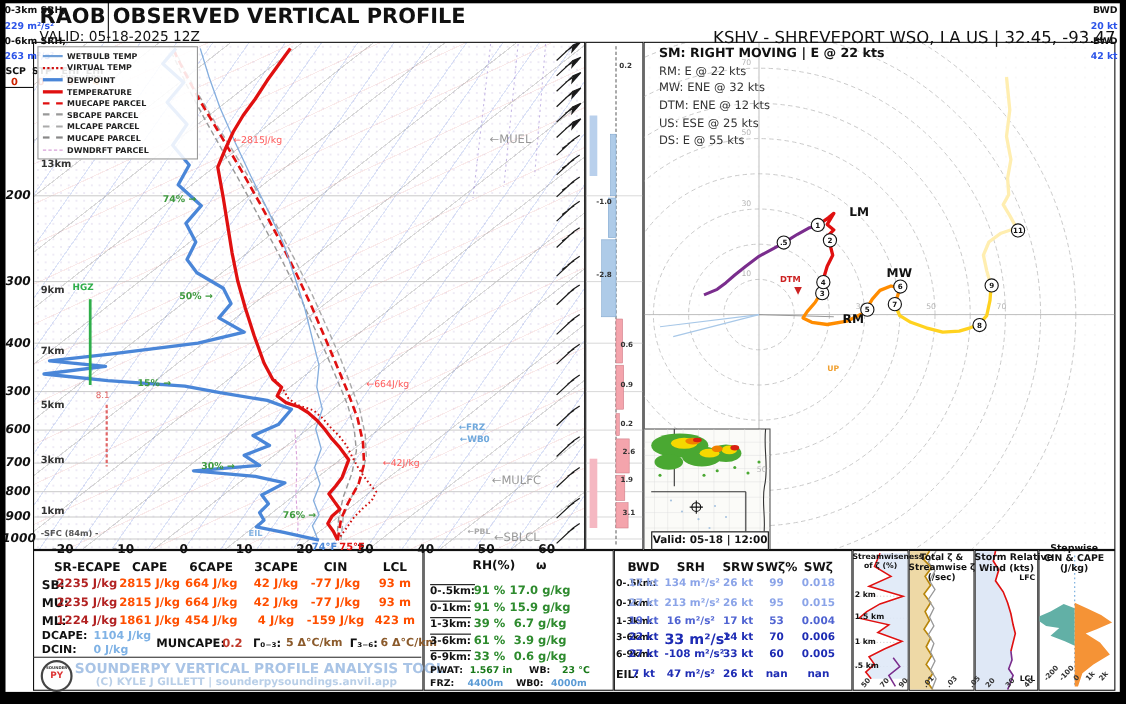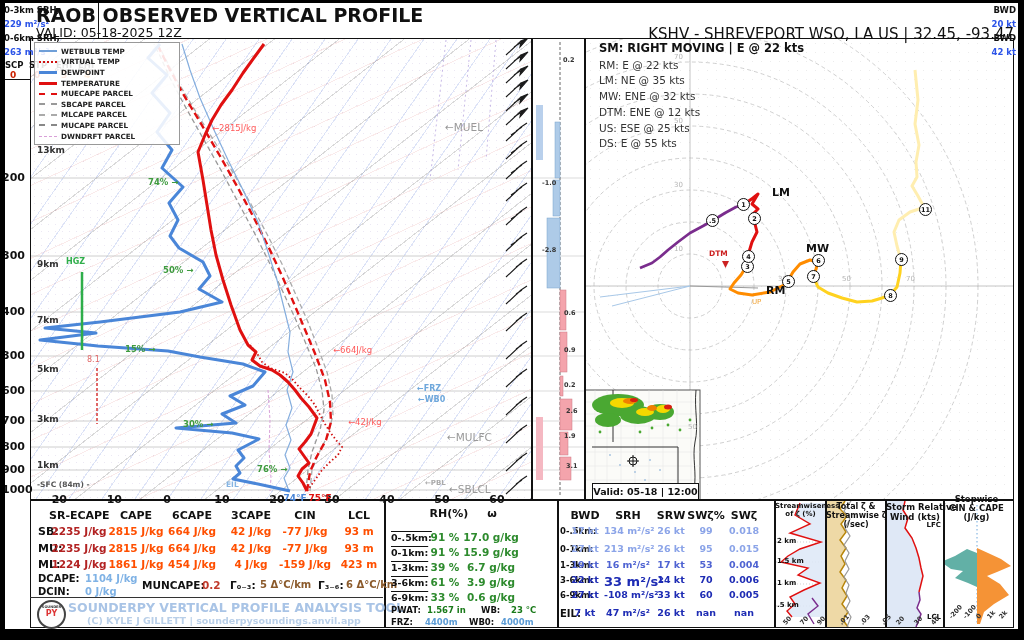--- a/index.html
+++ b/index.html
@@ -16,21 +16,21 @@
       repeating-linear-gradient(-55deg, rgba(100,130,220,.22) 0 1px, transparent 1px 27px),
       repeating-linear-gradient(-25deg, rgba(225,130,130,.16) 0 1px, transparent 1px 33px),
       radial-gradient(rgba(160,140,200,.20) .6px, transparent .8px);
     background-size:auto,auto,auto,7px 7px;}
   #hodo-bg{background-color:#fff;
     background-image:radial-gradient(rgba(170,170,170,.22) .5px, transparent .7px);
     background-size:9px 9px;}
   #gfx{position:absolute;left:0;top:0;z-index:1;}
   .txt{z-index:2;}
   
-  .pl{left:2px;width:26px;text-align:left;font-size:11px;font-weight:bold;color:#111;z-index:2;}
+  .pl{left:2px;width:26px;text-align:right;font-size:11px;font-weight:bold;color:#111;z-index:2;font-style:italic;}
   .hl{left:37px;font-size:9px;font-weight:bold;color:#333;z-index:2;}
   .tl{width:30px;text-align:center;font-size:11px;font-weight:bold;color:#111;z-index:2;top:494px;}
   .rhg{font-size:8.5px;font-weight:bold;color:#3f9b3f;z-index:2;}
   .ra{font-size:8.5px;color:#ff5a5a;z-index:2;}
   .ga{font-size:10.5px;font-weight:normal;color:#999;z-index:2;}
   .om{font-size:6.5px;font-weight:bold;color:#333;z-index:2;}
   .rl{font-size:7px;color:#b5b5b5;z-index:2;}
   
   #legend{position:absolute;left:34px;top:42px;width:136px;background:rgba(255,255,255,.88);
           border:1px solid #999;padding:3px 4px;z-index:2;}
@@ -420,21 +420,20 @@
   <span class="ab om" style="left:564px;top:310px">0.6</span>
   <span class="ab om" style="left:564px;top:347px">0.9</span>
   <span class="ab om" style="left:564px;top:382px">0.2</span>
   <span class="ab om" style="left:566px;top:408px">2.6</span>
   <span class="ab om" style="left:564px;top:433px">1.9</span>
   <span class="ab om" style="left:566px;top:463px">3.1</span>
 
   <div class="ab" id="motions">
     <div class="sm">SM: RIGHT MOVING | E @ 22 kts</div>
     <div class="mo">RM: E @ 22 kts</div>
-    <div class="mo">LM: NE @ 35 kts</div>
     <div class="mo">MW: ENE @ 32 kts</div>
     <div class="mo">DTM: ENE @ 12 kts</div>
     <div class="mo">US: ESE @ 25 kts</div>
     <div class="mo">DS: E @ 55 kts</div>
   </div>
 
   <span class="ab rl" style="left:674px;top:54px">70</span>
   <span class="ab rl" style="left:674px;top:118px">50</span>
   <span class="ab rl" style="left:674px;top:182px">30</span>
   <span class="ab rl" style="left:674px;top:246px">10</span>
@@ -452,21 +451,21 @@
   <span class="mk" style="left:812px;top:254px">6</span>
   <span class="mk" style="left:807px;top:270px">7</span>
   <span class="mk" style="left:884px;top:289px">8</span>
   <span class="mk" style="left:895px;top:253px">9</span>
   <span class="mk" style="left:919px;top:203px">11</span>
 
   <span class="ab hlab" style="left:772px;top:187px">LM</span>
   <span class="ab hlab" style="left:806px;top:243px">MW</span>
   <span class="ab hlab" style="left:766px;top:285px">RM</span>
   <span class="ab b" style="left:709px;top:250px;font-size:7.5px;color:#cc2222;z-index:3">DTM</span>
-  <span class="ab" style="left:752px;top:299px;font-size:7px;color:#f0a030;font-weight:normal;z-index:3">UP</span>
+  <span class="ab" style="left:752px;top:332px;font-size:7px;color:#f0a030;font-weight:bold;z-index:3">UP</span>
   <div class="ab" id="inset-cap">Valid: 05-18 | 12:00</div>
 
   <div id="srhbox">
     <span class="r" style="left:4px;top:5px">0-3km SRH,</span>
     <span class="r" style="right:8px;top:5px">BWD</span>
     <span class="r blue" style="left:4px;top:19px">229 m²/s²</span>
     <span class="r blue" style="right:8px;top:19px">20 kt</span>
     <span class="r" style="left:4px;top:33px">0-6km SRH,</span>
     <span class="r" style="right:8px;top:33px">BWD</span>
     <span class="r blue" style="left:4px;top:47px">263 m²/s²</span>

